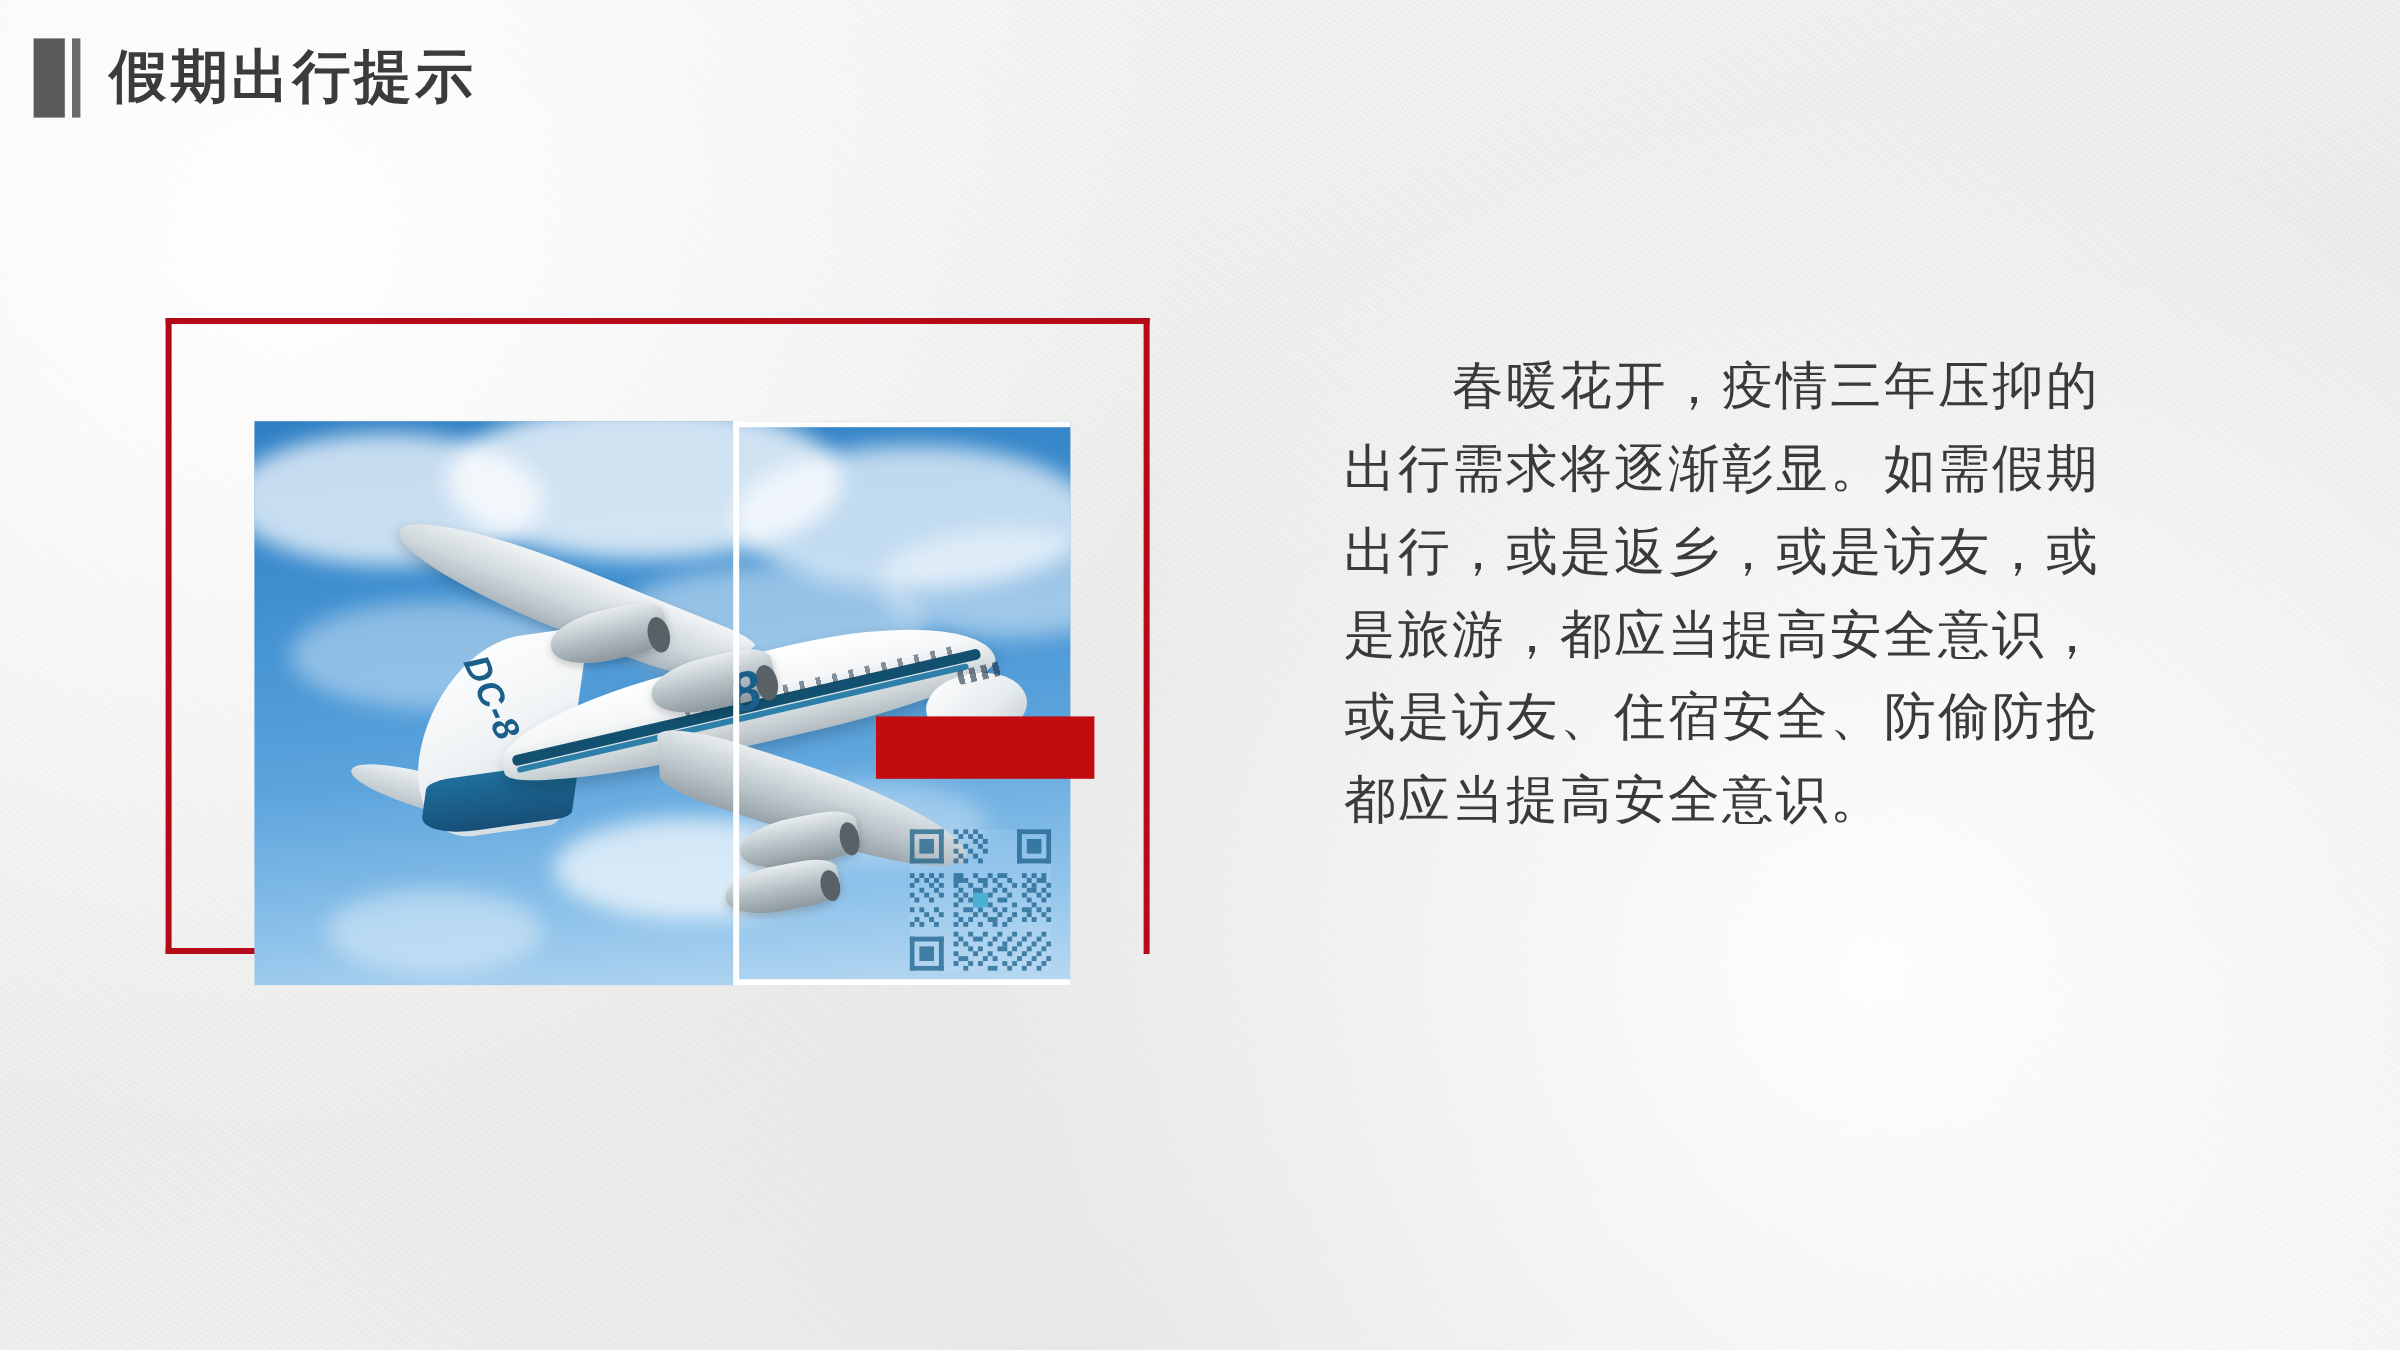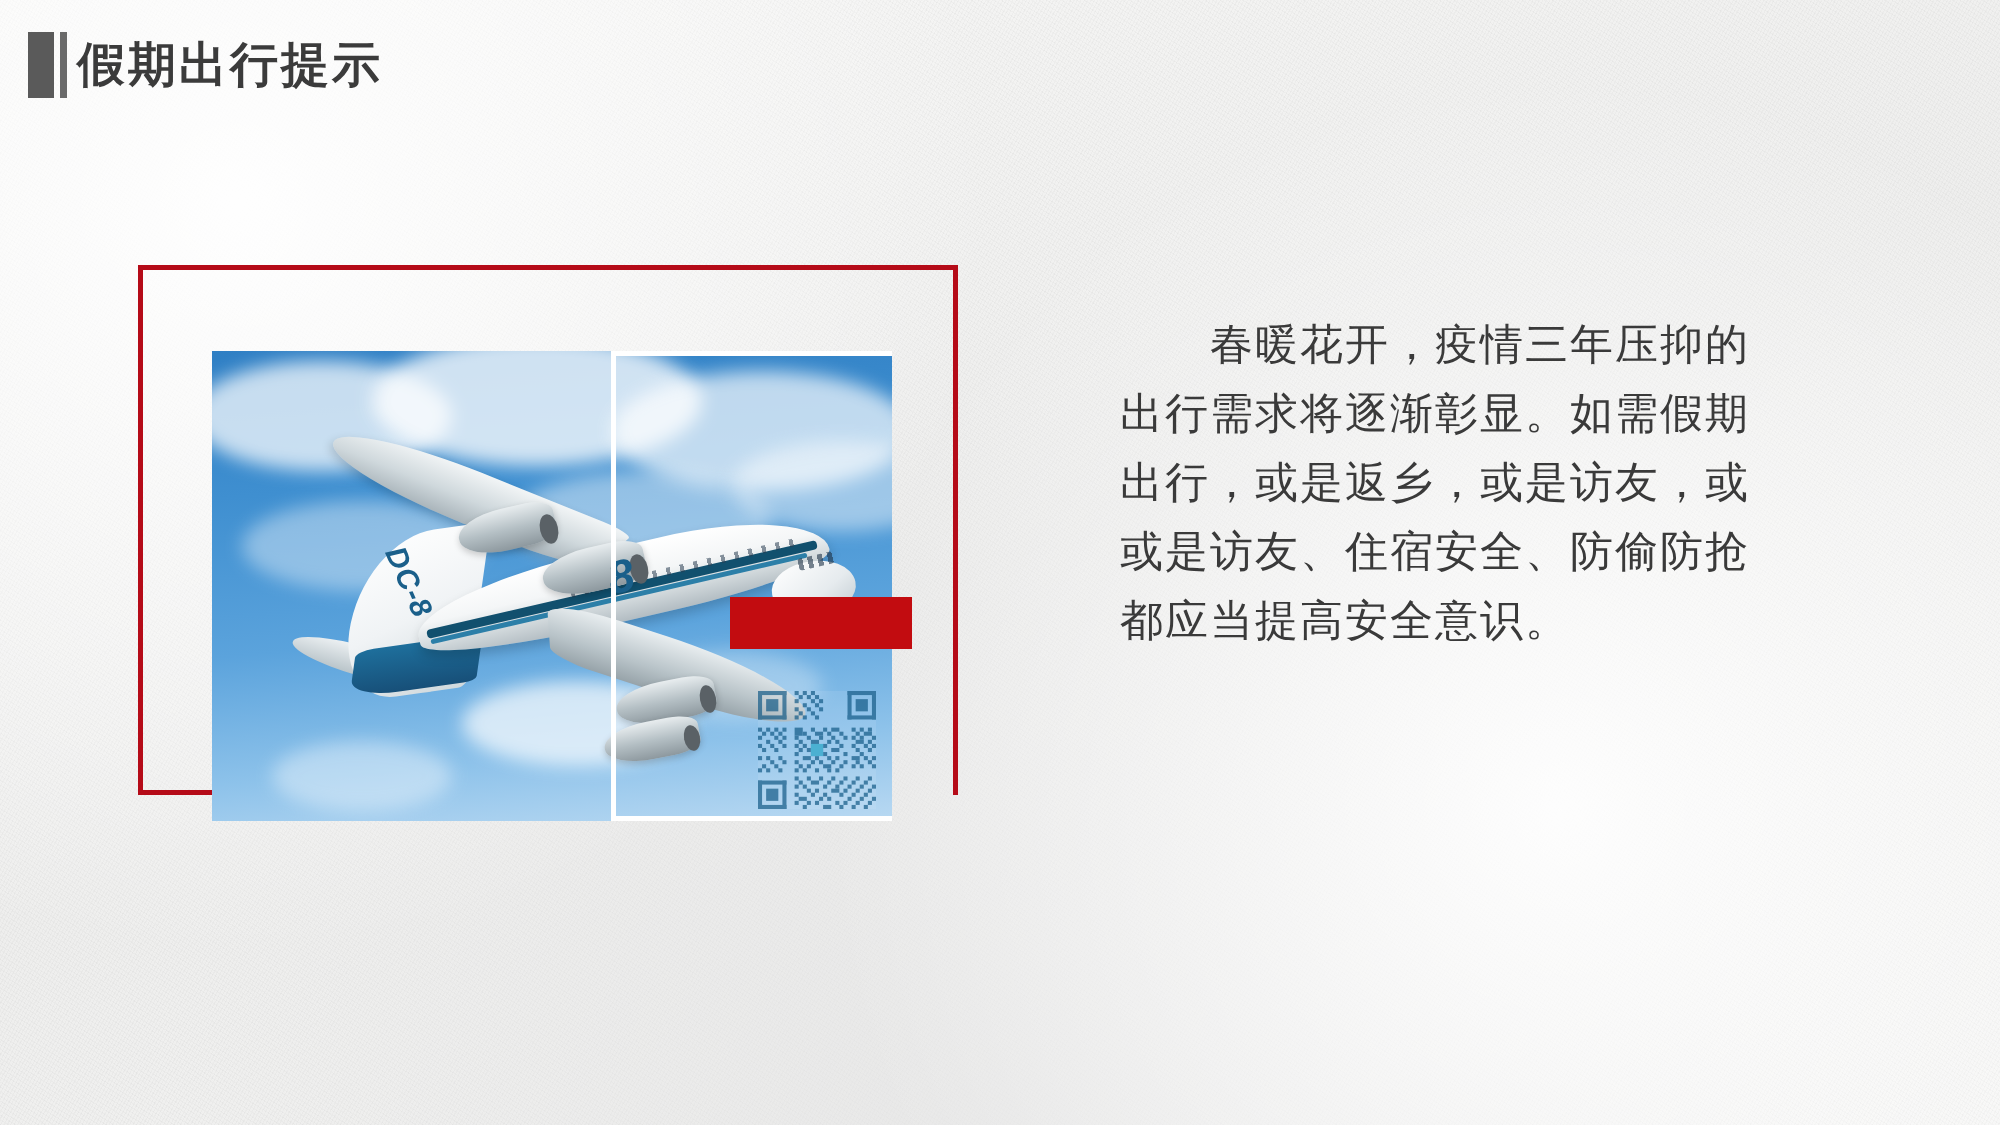--- a/index.html
+++ b/index.html
@@ -44,21 +44,21 @@
     height: 66px;
     background: #5a5a5a;
   }
   .bar-thin {
     width: 7px;
     height: 66px;
     background: #6a6a6a;
     margin-left: 6px;
   }
   #page-title {
-    margin-left: 10px;
+    margin-left: 24px;
     font-size: 48px;
     font-weight: bold;
     color: #3b3b3b;
     letter-spacing: 3px;
     line-height: 1;
     white-space: nowrap;
   }
 
   
   #visual-group {
@@ -305,21 +305,21 @@
     top: 332px;
     width: 182px;
     height: 52px;
     background: #c20c10;
   }
 
   
   #body-text {
     position: absolute;
     left: 1120px;
-    top: 310px;
+    top: 288px;
     width: 730px;
     font-size: 43px;
     line-height: 69px;
     color: #3a3a3a;
     letter-spacing: 2px;
     font-family: "DejaVu Sans", "Liberation Sans", sans-serif;
   }
   #body-text p {
     margin: 0;
     white-space: nowrap;
@@ -569,17 +569,18 @@
     </div>
 
     <div id="white-frame"></div>
     <div id="red-accent"></div>
   </div>
 
   <div id="body-text">
     <p>　　春暖花开，疫情三年压抑的</p>
     <p>出行需求将逐渐彰显。如需假期</p>
     <p>出行，或是返乡，或是访友，或</p>
+    <p>是旅游，都应当提高安全意识，</p>
     <p>或是访友、住宿安全、防偷防抢</p>
     <p>都应当提高安全意识。</p>
   </div>
 
 </div>
 
 </body></html>

